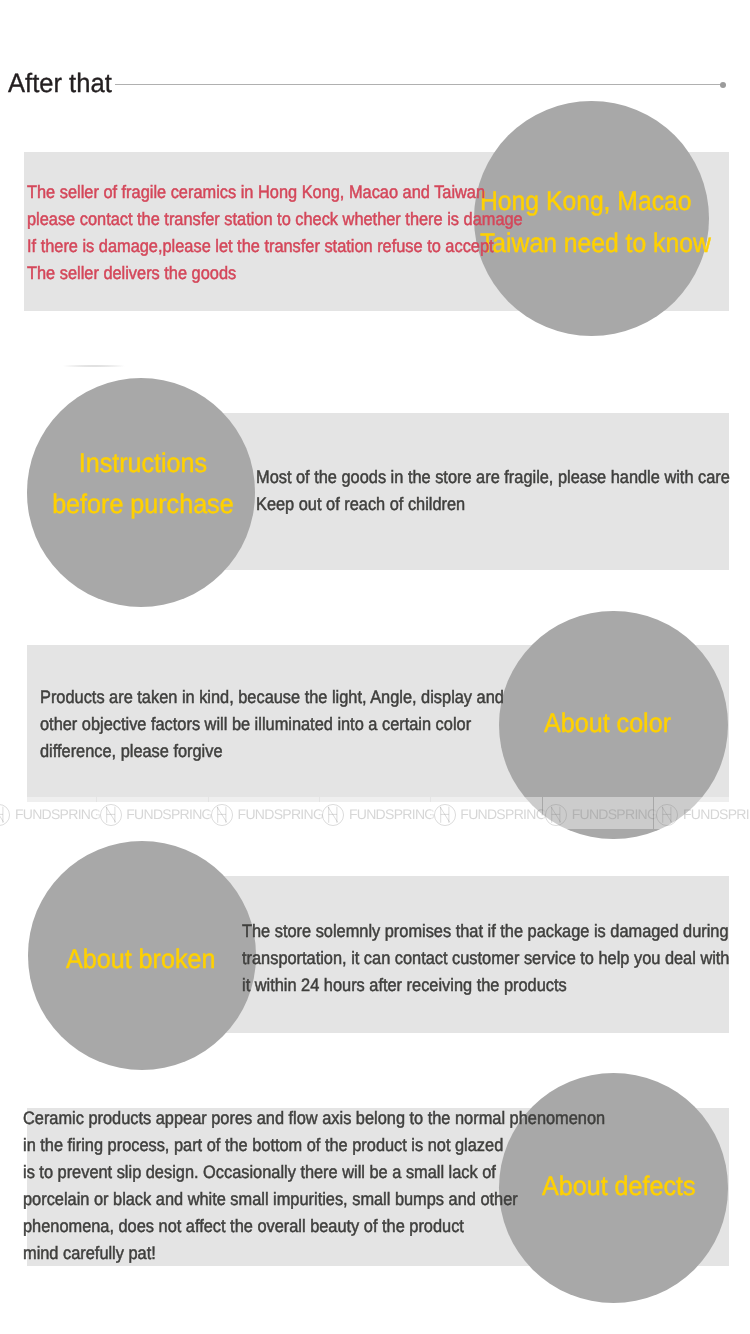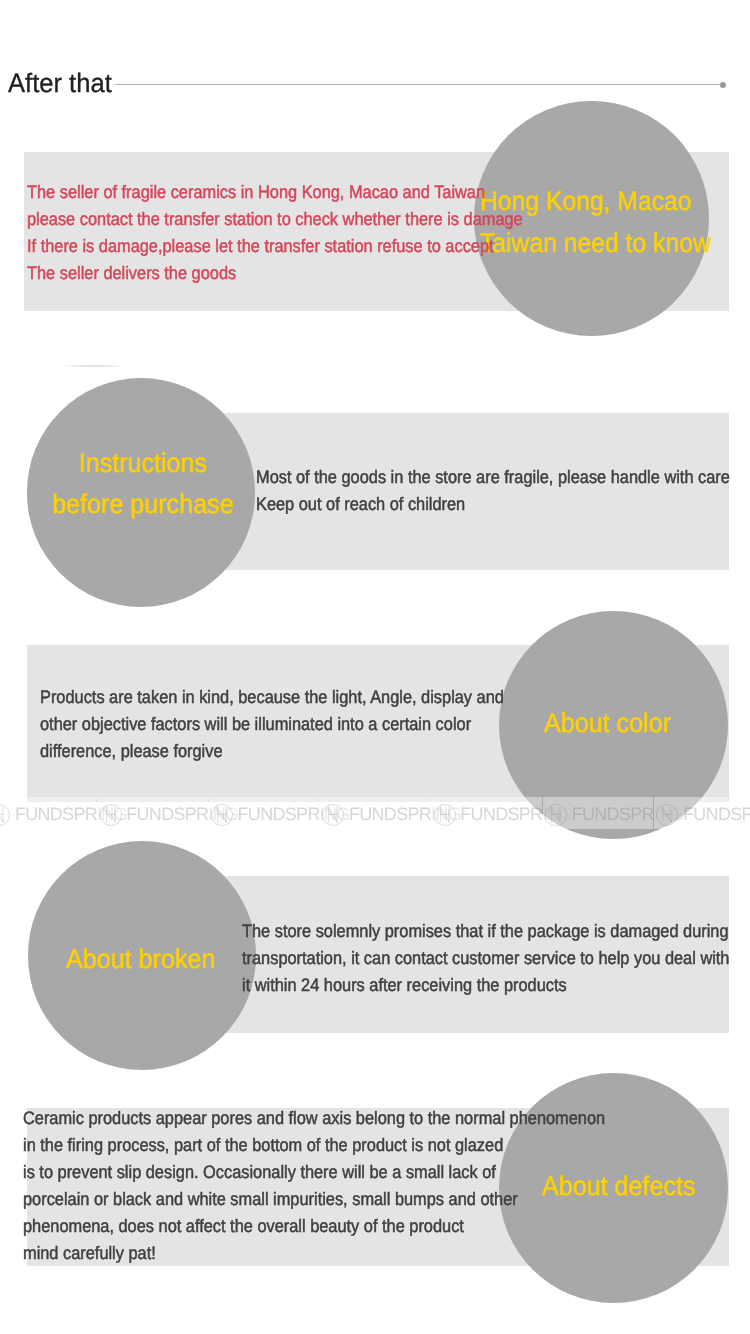--- a/index.html
+++ b/index.html
@@ -42,21 +42,21 @@
 
   .ghost-line{position:absolute;height:2px;
     background:radial-gradient(ellipse at center, rgba(110,110,110,0.42) 0%, rgba(110,110,110,0.0) 70%);}
 
   
   .watermark{position:absolute;left:0;width:750px;height:33px;overflow:hidden;z-index:5;}
   .wm-tile{position:absolute;top:0;width:110.4px;height:32.2px;background:rgba(255,255,255,0.42);}
   .wm-mark{position:absolute;left:2.4px;top:6.6px;width:22px;height:22px;}
   .bubble-label.centered{text-align:center;}
   .wm-text{position:absolute;left:28.9px;top:1.2px;height:32.2px;line-height:32.2px;
-           font-size:18px;letter-spacing:-0.7px;color:rgba(120,120,120,0.30);white-space:nowrap;}
+           font-size:14px;letter-spacing:-0.7px;color:rgba(120,120,120,0.30);white-space:nowrap;}
 </style>
 </head>
 <body>
 
 <div class="page">
 
   <div class="header">
     <div class="header-title">After that</div>
     <div class="header-rule"></div>
     <div class="header-dot"></div>

